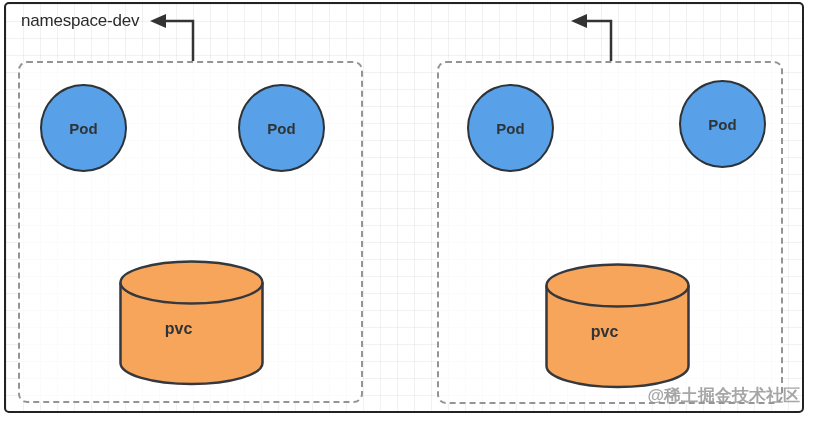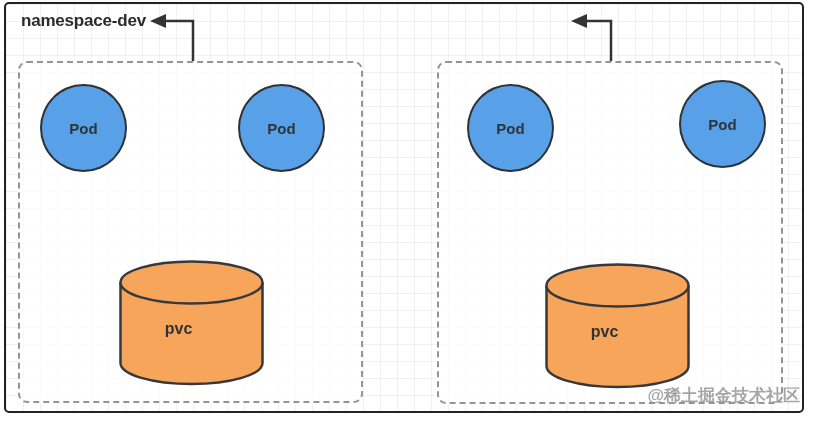--- a/index.html
+++ b/index.html
@@ -38,21 +38,21 @@
     background: rgba(255,255,255,0.72);
     box-sizing: border-box;
   }
   #box-dev  { left: 18px;  top: 61px; width: 345px; height: 342px; }
   #box-test { left: 437px; top: 61px; width: 346px; height: 343px; }
 
   
   .ns-label {
     position: absolute;
     font-size: 17px;
-    font-weight: bold;
+    font-weight: normal;
     color: #2b2b2b;
     letter-spacing: -0.2px;
     white-space: nowrap;
   }
   #label-dev  { left: 21px;  top: 11px; }
   #label-test { left: 442px; top: 11px; }
 
   
   svg.arrows {
     position: absolute;

